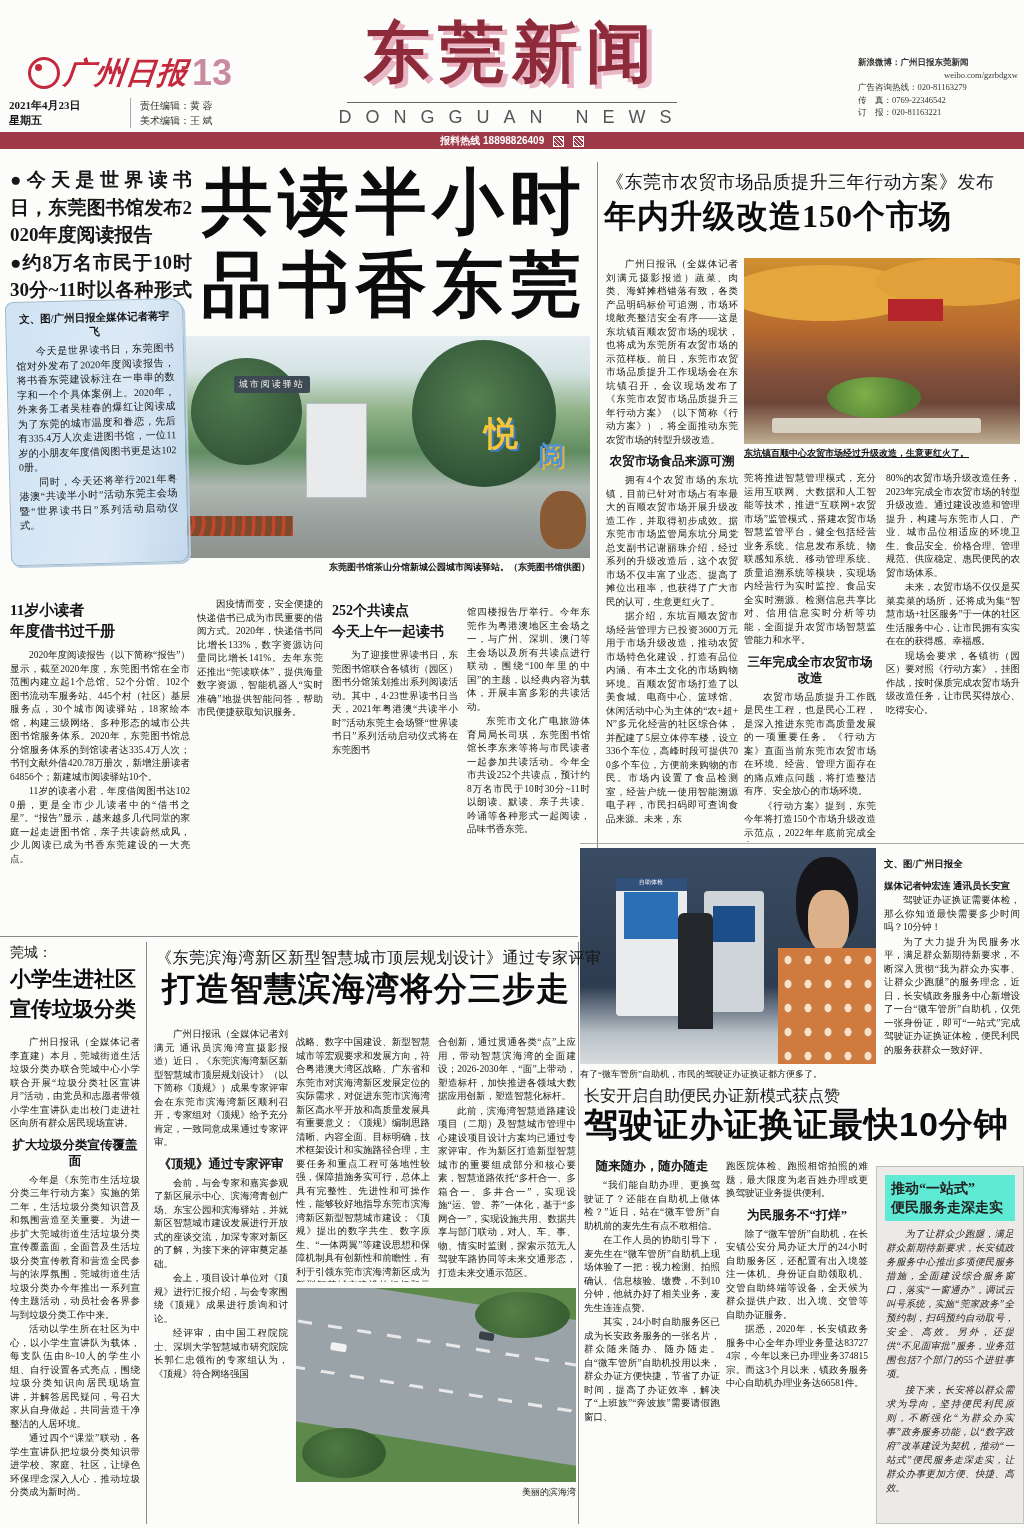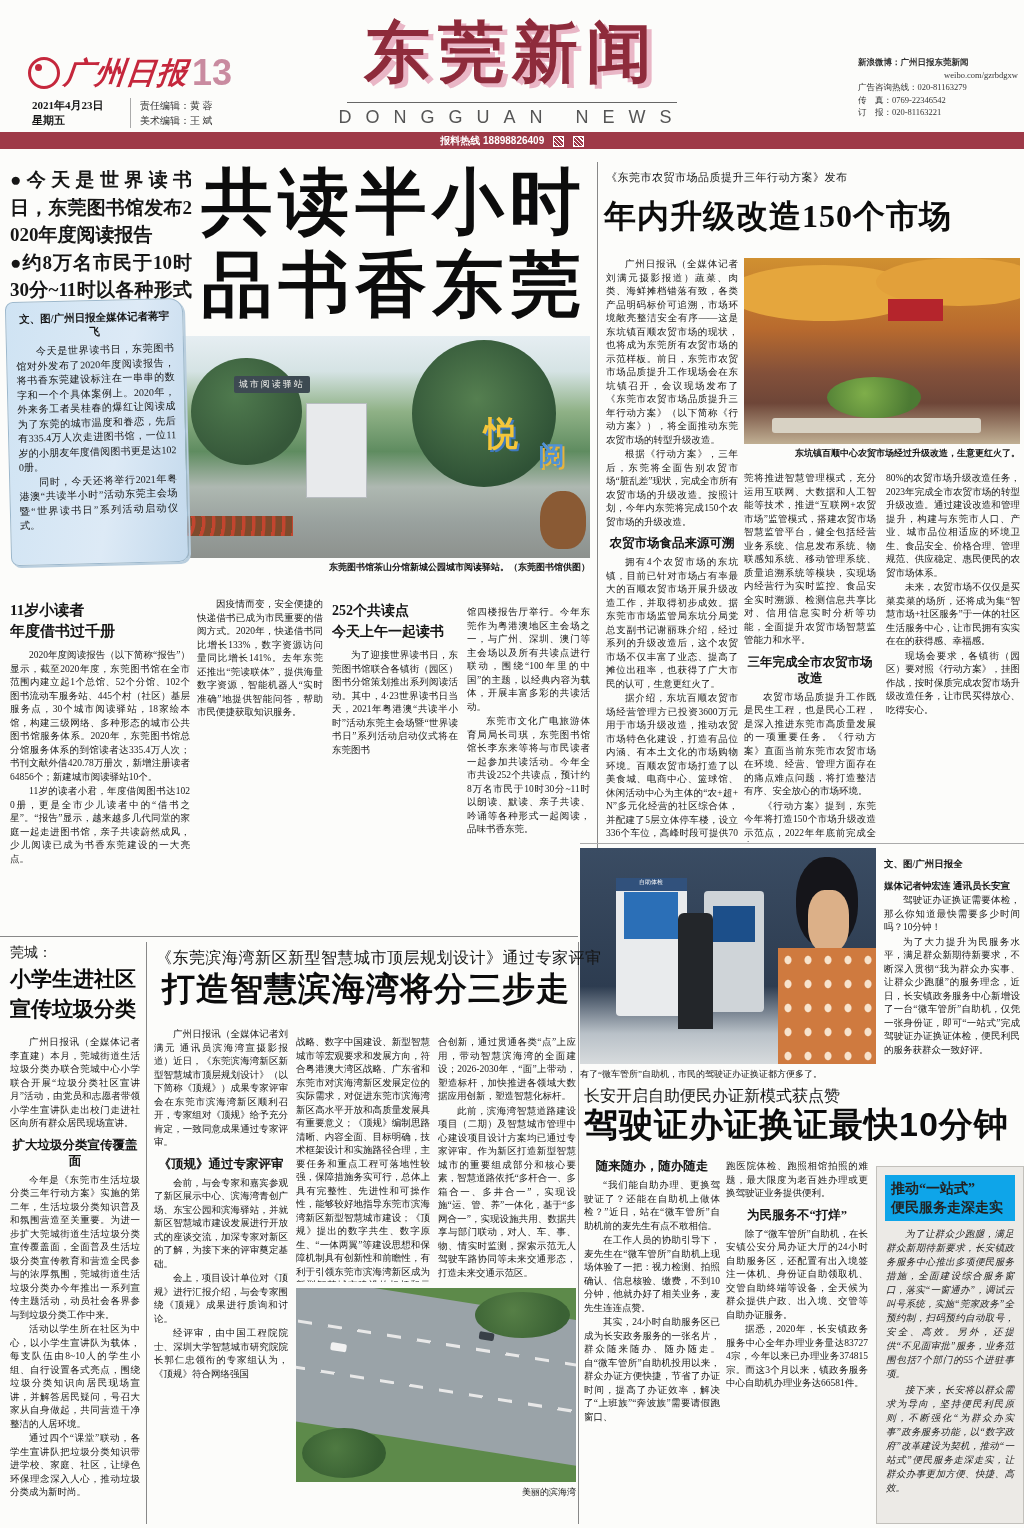--- a/index.html
+++ b/index.html
@@ -5,21 +5,21 @@
   html,body{margin:0;padding:0;background:#e8e6e0;}
   .page{position:relative;width:1024px;height:1528px;background:#fcfcfa;margin:0 auto;
         font-family:"Liberation Serif","DejaVu Serif",serif;color:#161616;overflow:hidden;}
   .abs{position:absolute;}
   .jus{text-align:justify;word-break:break-all;}
   .art-col{position:absolute;overflow:hidden;font-size:9.5px;line-height:13.5px;}
   .art-col p{margin:0 0 1px;text-indent:2em;}
   .art-col p.cont{text-indent:0;margin-top:8px;}
   .sh{font-size:12.5px;font-weight:bold;text-align:center;text-indent:0 !important;margin:6px 0 5px;line-height:16px;}
   .sh-left{font-size:15px;font-weight:bold;text-indent:0 !important;text-align:left;line-height:21px;margin:2px 0 7px;}
-  .kicker{font-size:11px;letter-spacing:0.5px;white-space:nowrap;}
+  .kicker{font-size:18px;letter-spacing:0.5px;white-space:nowrap;}
   .caption{font-size:9px;font-weight:bold;}
   .vrule{position:absolute;width:1px;background:#888;}
   .hrule{position:absolute;height:1px;background:#888;}
   
   .logo-mark{display:inline-block;width:26px;height:26px;border:3px solid #c5273c;border-radius:50%;
              position:relative;vertical-align:middle;}
   .logo-mark i{position:absolute;left:4px;top:4px;width:7px;height:7px;background:#c5273c;border-radius:50%;}
   .logo-name{font-style:italic;font-weight:bold;font-size:30px;color:#c5273c;letter-spacing:1px;
              transform:skew(-6deg);display:inline-block;vertical-align:middle;}
   .page-no{font-family:"Liberation Sans",sans-serif;font-weight:bold;font-size:36px;color:#c98ba0;vertical-align:middle;}
@@ -37,41 +37,41 @@
   
   .bullets{font-size:19px;font-weight:bold;line-height:27.5px;}
   
   .bluebox{position:absolute;left:8px;top:300px;width:178px;height:264px;background:linear-gradient(100deg,#cfe3f3,#ddeaf6 60%,#c3d9ec);
            border:1px solid #9db8cc;border-radius:8px 14px 10px 8px;transform:rotate(-1.4deg);
            padding:10px 9px;box-sizing:border-box;box-shadow:2px 2px 0 #b9cede;overflow:hidden;}
   .bluebox .byline{font-weight:bold;text-align:center;font-size:10.5px;line-height:14px;margin:0 0 4px;text-indent:0;}
   .bluebox p{font-size:10px;line-height:14.5px;margin:0;text-indent:2em;}
   
   .sidebox{position:absolute;left:876px;top:1166px;width:148px;height:358px;background:#eceae6;border:1px solid #c2c0bb;box-sizing:border-box;overflow:hidden;}
-  .sidebox .tbar{background:#0ea5e9;margin:8px 8px 6px;padding:4px 6px;font-weight:bold;font-size:14px;line-height:19px;color:#222;}
+  .sidebox .tbar{background:#5eead4;margin:8px 8px 6px;padding:4px 6px;font-weight:bold;font-size:14px;line-height:19px;color:#222;}
   .sidebox .bd{padding:0 9px;font-size:9.5px;line-height:14px;font-style:italic;color:#222;}
   .sidebox .bd p{margin:0 0 2px;text-indent:2em;text-align:justify;word-break:break-all;}
   
   .photo{position:absolute;overflow:hidden;}
   .sign{position:absolute;background:#3d4a52;color:#f2f2ee;font-size:9px;letter-spacing:2px;
         padding:2px 5px;border-radius:2px;font-family:"Liberation Sans",sans-serif;}
   .blob{position:absolute;border-radius:50%;}
   .sculpt{position:absolute;font-family:"Liberation Sans",sans-serif;font-weight:900;}
 </style>
 </head>
 <body>
 
 <div class="page">
 
   <div class="abs" style="left:28px;top:52px;">
     <span class="logo-mark"><i></i></span>
     <span class="logo-name">广州日报</span>
     <span class="page-no">13</span>
   </div>
-  <div class="abs" style="left:32px;top:98px;width:105px;font-size:11px;font-weight:bold;line-height:15px;">
+  <div class="abs" style="left:9px;top:98px;width:105px;font-size:11px;font-weight:bold;line-height:15px;">
     <div>2021年4月23日</div>
     <div>星期五</div>
   </div>
   <div class="vrule" style="left:130px;top:98px;height:30px;background:#aaa;"></div>
   <div class="abs" style="left:140px;top:98px;width:130px;font-size:10px;line-height:15px;color:#333;">
     <div>责任编辑：黄  蓉</div>
     <div>美术编辑：王  斌</div>
   </div>
   <div class="abs" style="left:0;top:8px;width:1024px;text-align:center;">
     <div class="mast-title">东莞新闻</div>
@@ -143,34 +143,33 @@
   </div>
 
   <div class="vrule" style="left:597px;top:162px;height:770px;"></div>
   <div class="hrule" style="left:0;top:936px;width:578px;"></div>
 
   <div class="abs kicker" style="left:606px;top:170px;">《东莞市农贸市场品质提升三年行动方案》发布</div>
   <div class="abs hl-serif" style="left:604px;top:192px;width:420px;font-size:32px;line-height:48px;letter-spacing:1px;white-space:nowrap;">年内升级改造150个市场</div>
 
   <div class="art-col jus" style="left:606px;top:258px;width:132px;height:584px;">
     <p>广州日报讯（全媒体记者刘满元摄影报道）蔬菜、肉类、海鲜摊档错落有致，各类产品明码标价可追溯，市场环境敞亮整洁安全有序——这是东坑镇百顺农贸市场的现状，也将成为东莞所有农贸市场的示范样板。前日，东莞市农贸市场品质提升工作现场会在东坑镇召开，会议现场发布了《东莞市农贸市场品质提升三年行动方案》（以下简称《行动方案》），将全面推动东莞农贸市场的转型升级改造。</p>
-    <p>根据《行动方案》，三年后，东莞将全面告别农贸市场“脏乱差”现状，完成全市所有农贸市场的升级改造。按照计划，今年内东莞将完成150个农贸市场的升级改造。</p>
     <div class="sh">农贸市场食品来源可溯</div>
     <p>拥有4个农贸市场的东坑镇，目前已针对市场占有率最大的百顺农贸市场开展升级改造工作，并取得初步成效。据东莞市市场监管局东坑分局党总支副书记谢丽珠介绍，经过系列的升级改造后，这个农贸市场不仅丰富了业态、提高了摊位出租率，也获得了广大市民的认可，生意更红火了。</p>
     <p>据介绍，东坑百顺农贸市场经营管理方已投资3600万元用于市场升级改造，推动农贸市场特色化建设，打造有品位内涵、有本土文化的市场购物环境。百顺农贸市场打造了以美食城、电商中心、篮球馆、休闲活动中心为主体的“农+超+N”多元化经营的社区综合体，并配建了5层立体停车楼，设立336个车位，高峰时段可提供700多个车位，方便前来购物的市民。市场内设置了食品检测室，经营户统一使用智能溯源电子秤，市民扫码即可查询食品来源。未来，东</p>
   </div>
 
   <div class="photo" style="left:744px;top:258px;width:276px;height:186px;background:linear-gradient(180deg,#d09030 0%,#b86a2e 38%,#83503a 62%,#6e4638 78%,#c0af93 100%);">
     <div style="position:absolute;left:-6%;top:4%;width:70%;height:30%;background:#e5a63d;border-radius:50%;"></div>
     <div style="position:absolute;right:-8%;top:0;width:60%;height:26%;background:#e2a03a;border-radius:50%;"></div>
     <div style="position:absolute;left:52%;top:22%;width:20%;height:12%;background:#b5252c;"></div>
     <div class="blob" style="left:30%;bottom:14%;width:34%;height:22%;background:radial-gradient(circle at 40% 40%,#7fae4a,#4c7a33 75%);"></div>
     <div style="position:absolute;left:10%;bottom:6%;width:76%;height:8%;background:#d8d2c4;border-radius:3px;"></div>
   </div>
-  <div class="abs caption" style="left:744px;top:447px;width:276px;text-align:right;">东坑镇百顺中心农贸市场经过升级改造，生意更红火了。</div>
+  <div class="abs caption" style="left:744px;top:447px;width:276px;text-align:left;text-decoration:underline;">东坑镇百顺中心农贸市场经过升级改造，生意更红火了。</div>
 
   <div class="art-col jus" style="left:744px;top:464px;width:132px;height:378px;">
     <p class="cont">莞将推进智慧管理模式，充分运用互联网、大数据和人工智能等技术，推进“互联网+农贸市场”监管模式，搭建农贸市场智慧监管平台，健全包括经营业务系统、信息发布系统、物联感知系统、移动管理系统、质量追溯系统等模块，实现场内经营行为实时监控、食品安全实时溯源、检测信息共享比对、信用信息实时分析等功能，全面提升农贸市场智慧监管能力和水平。</p>
     <div class="sh">三年完成全市农贸市场改造</div>
     <p>农贸市场品质提升工作既是民生工程，也是民心工程，是深入推进东莞市高质量发展的一项重要任务。《行动方案》直面当前东莞市农贸市场在环境、经营、管理方面存在的痛点难点问题，将打造整洁有序、安全放心的市场环境。</p>
     <p>《行动方案》提到，东莞今年将打造150个市场升级改造示范点，2022年年底前完成全市</p>
   </div>
   <div class="art-col jus" style="left:886px;top:464px;width:134px;height:378px;">
     <p class="cont">80%的农贸市场升级改造任务，2023年完成全市农贸市场的转型升级改造。通过建设改造和管理提升，构建与东莞市人口、产业、城市品位相适应的环境卫生、食品安全、价格合理、管理规范、供应稳定、惠民便民的农贸市场体系。</p>
     <p>未来，农贸市场不仅仅是买菜卖菜的场所，还将成为集“智慧市场+社区服务”于一体的社区生活服务中心，让市民拥有实实在在的获得感、幸福感。</p>

